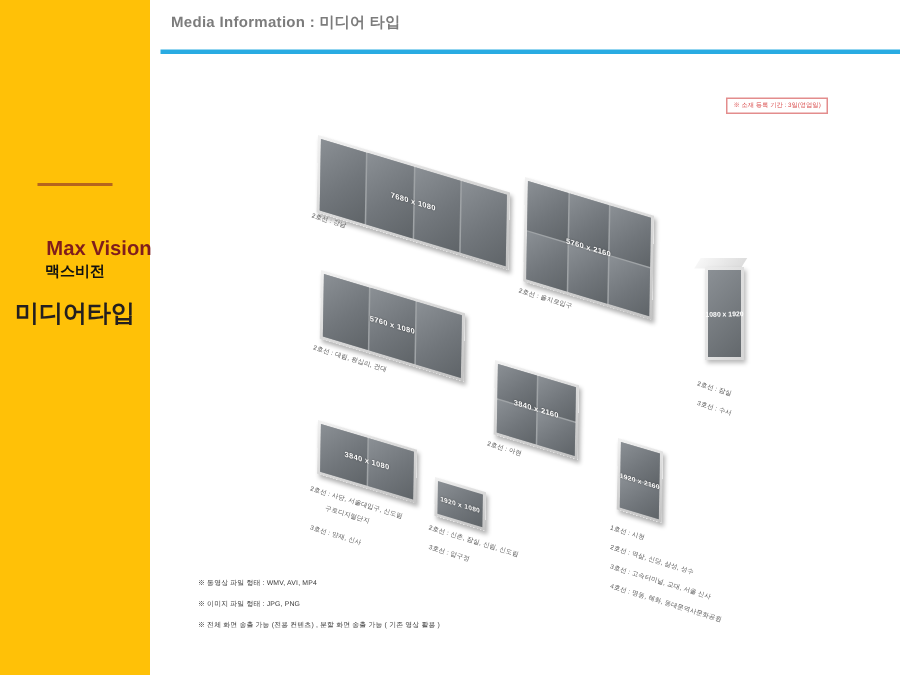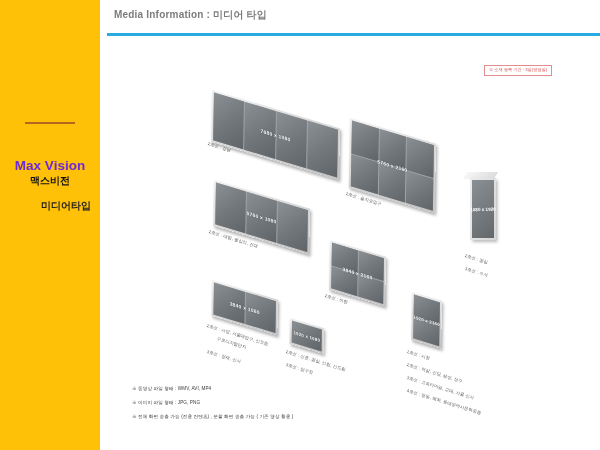--- a/index.html
+++ b/index.html
@@ -3,23 +3,23 @@
 <meta charset="utf-8">
 <style>
   html,body{margin:0;padding:0;}
   body{width:600px;height:450px;background:#ffffff;font-family:"Liberation Sans",sans-serif;overflow:hidden;}
   #slide{position:relative;width:600px;height:450px;background:#fff;overflow:hidden;}
 
   
   #sidebar{position:absolute;left:0;top:0;width:100px;height:450px;background:#FFC107;}
   #sb-title{position:absolute;top:98px;left:0;width:100px;text-align:center;font-size:11.5px;font-weight:bold;color:#231f20;letter-spacing:.3px;}
   #sb-rule{position:absolute;top:122px;left:25px;width:50px;height:1.5px;background:#b5651d;}
-  #sb-brand{position:absolute;top:158px;left:0;width:100px;text-align:center;font-size:13.5px;font-weight:bold;color:#6d28d9;}
+  #sb-brand{position:absolute;top:158px;left:16px;width:100px;text-align:center;font-size:13.5px;font-weight:bold;color:#7f1d1d;}
   #sb-brand-kr{position:absolute;top:174px;left:0;width:100px;text-align:center;font-size:10px;font-weight:bold;color:#111;}
-  #sb-sub{position:absolute;top:199px;left:16px;width:100px;text-align:center;font-size:10px;font-weight:bold;color:#231f20;}
+  #sb-sub{position:absolute;top:199px;left:0;width:100px;text-align:center;font-size:16px;font-weight:bold;color:#231f20;}
 
   
   #header-title{position:absolute;left:114px;top:8px;font-size:10px;font-weight:bold;color:#7c7c7c;letter-spacing:.2px;white-space:nowrap;}
   #header-rule{position:absolute;left:107px;top:33px;width:493px;height:3px;background:#29ABE2;}
 
   
   #note-box{position:absolute;left:484px;top:65px;padding:2px 4px;border:1px solid #e38d8d;font-size:4.2px;color:#d94a4a;white-space:nowrap;line-height:1.1;}
 
   
   #notes{position:absolute;left:132px;top:386px;width:330px;}

